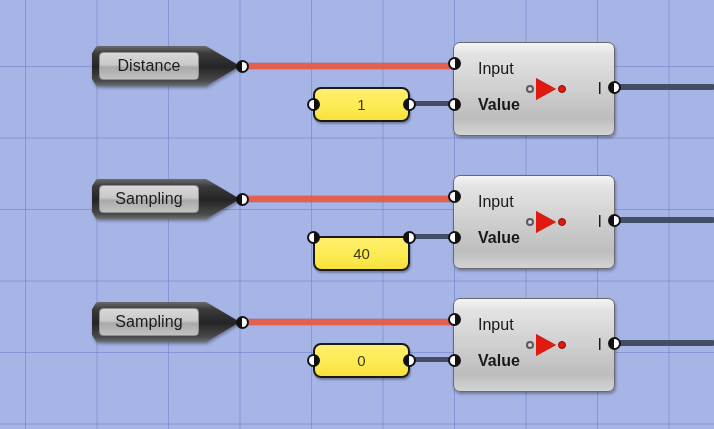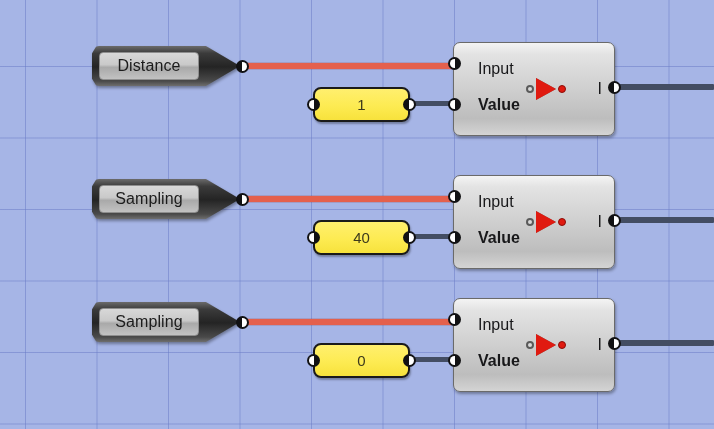--- a/index.html
+++ b/index.html
@@ -235,21 +235,21 @@
   <div class="wire wire-dark" style="left:616px; top:217px; width:98px;"></div>
 
   <div class="tag" style="left:92px; top:179px; width:148px;">
     <div class="tag-body"></div>
     <div class="tag-inner">
       <span class="tag-label">Sampling</span>
     </div>
   </div>
   <div class="port half-left" style="left:236px; top:193px;"></div>
 
-  <div class="numpanel" style="left:313px; top:220px; width:97px;">
+  <div class="numpanel" style="left:313px; top:236px; width:97px;">
     <span class="numpanel-value">40</span>
   </div>
   <div class="port half-right" style="left:307px; top:231px;"></div>
   <div class="port half-left" style="left:403px; top:231px;"></div>
 
   <div class="component" style="left:453px; top:175px;">
     <span class="comp-in-label l1">Input</span>
     <span class="comp-in-label l2">Value</span>
     <div class="comp-icon">
       <span class="icon-dot left"></span>

